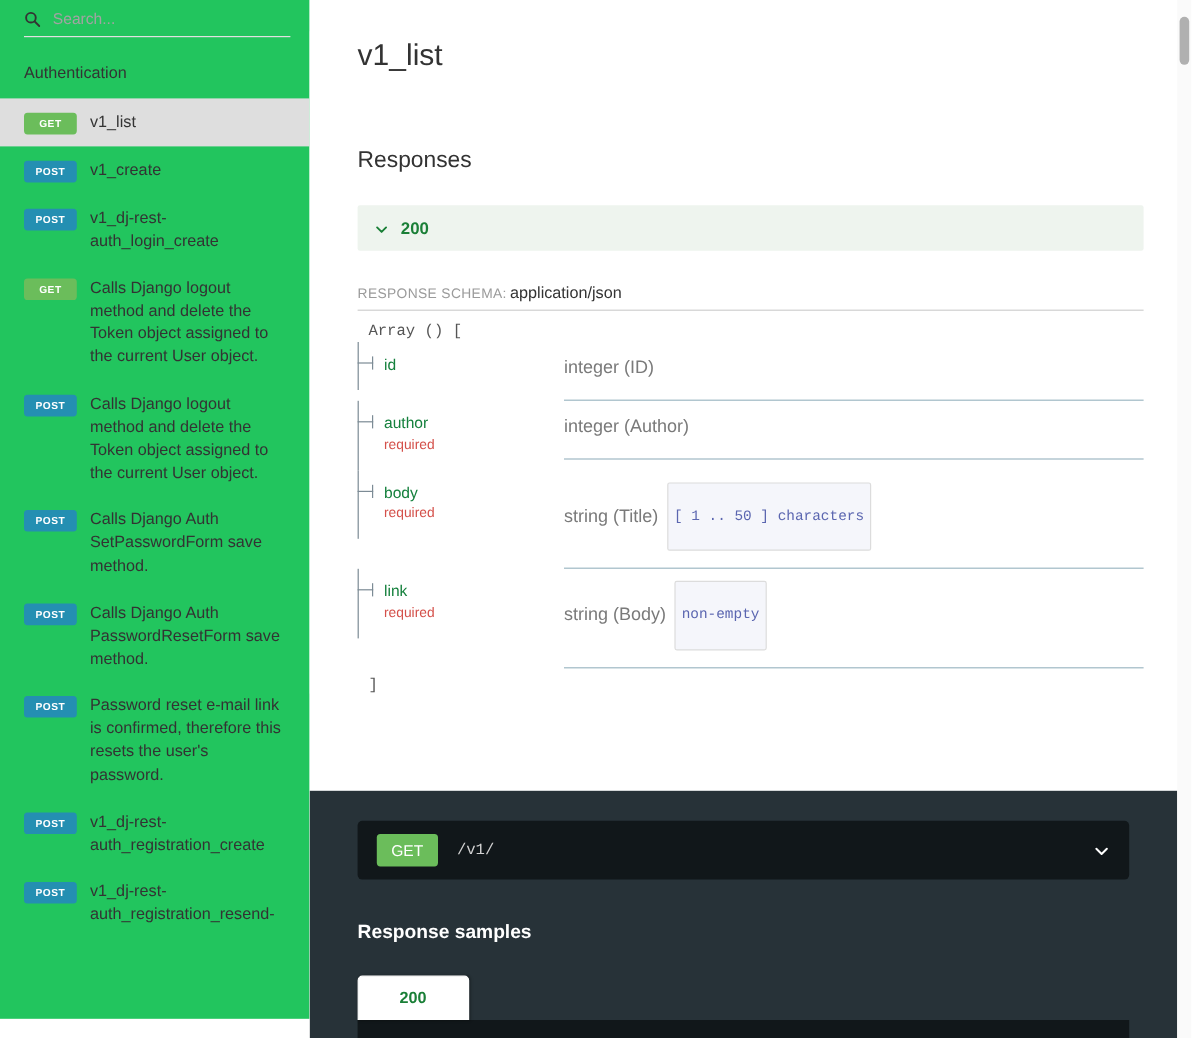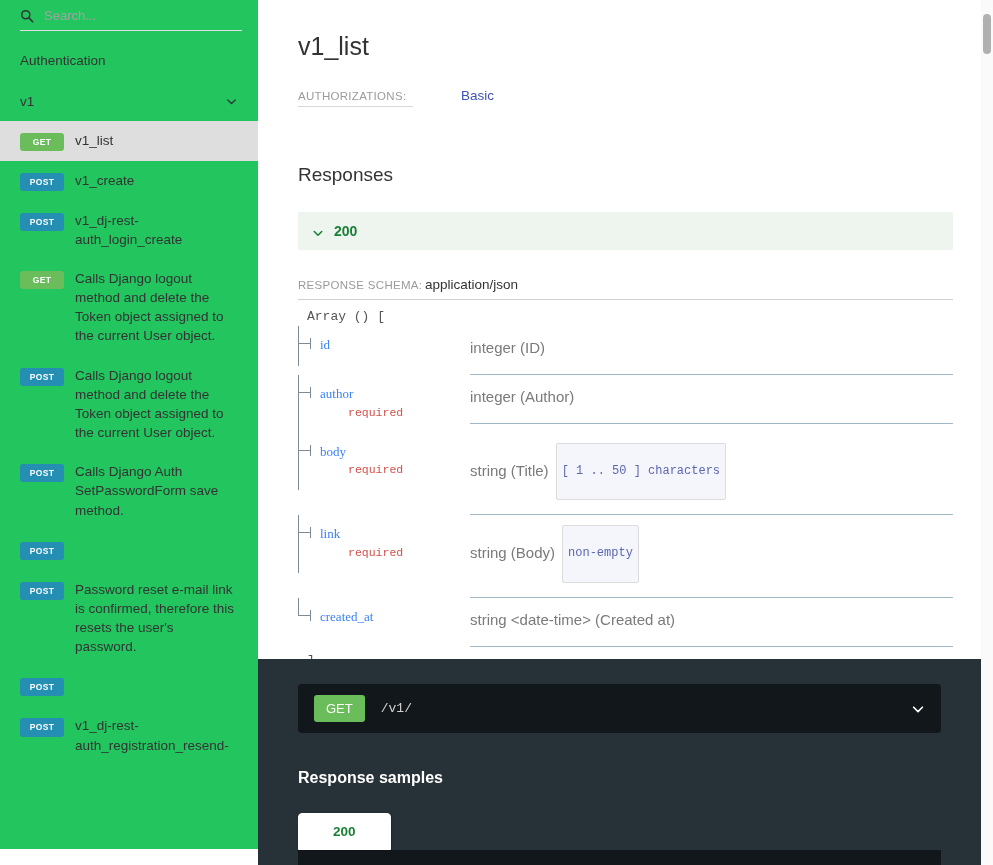--- a/index.html
+++ b/index.html
@@ -210,32 +210,31 @@
   }
   table.schema-table td { vertical-align: top; padding: 0; }
   td.prop-cell { width: 172px; padding-left: 14px; position: relative; }
   td.desc-cell { padding-left: 10px; }
 
   .prop-box {
     position: relative;
     padding: 11px 0 13px 22px;
   }
   .prop-name {
-    font-family: Liberation Serif, serif;
+    font-family: Liberation Sans, sans-serif;
     font-size: 13px;
-    color: #3b82f6;
+    color: #15803d;
     line-height: 1.2;
   }
   .prop-required {
-    font-family: Liberation Mono, monospace;
+    font-family: Liberation Sans, sans-serif;
     font-size: 11.5px;
     color: #d4504a;
     margin-top: 4px;
     line-height: 1.2;
-    margin-left: 28px;
   }
   
   .tree-v {
     position: absolute;
     left: 0; top: 0; bottom: 0;
     width: 1px;
     background: #7c8b95;
   }
   .tree-v.last { bottom: auto; height: 17px; }
   .tree-h {
@@ -374,28 +373,20 @@
             <circle cx="6.6" cy="6.6" r="4.6"></circle>
             <line x1="10.2" y1="10.2" x2="14.5" y2="14.5" stroke-linecap="round"></line>
           </svg>
         </span>
         <input class="search-input" type="text" placeholder="Search..." style="">
       </div>
     </div>
 
     <div class="nav-group-label">Authentication</div>
 
-    <div class="nav-section">
-      <span>v1</span>
-      <span class="chev">
-        <svg viewBox="0 0 16 16" width="13" height="13" fill="none" stroke="currentColor" stroke-width="1.7">
-          <polyline points="3.2,6 8,10.6 12.8,6" stroke-linecap="round" stroke-linejoin="round"></polyline>
-        </svg>
-      </span>
-    </div>
 
     <ul class="op-list" id="op-list">
         <li class="op-item active">
           <span class="verb get">GET</span>
           <span class="op-label">v1_list</span>
         </li>
         <li class="op-item">
           <span class="verb post">POST</span>
           <span class="op-label">v1_create</span>
         </li>
@@ -410,45 +401,43 @@
         <li class="op-item">
           <span class="verb post">POST</span>
           <span class="op-label">Calls Django logout method and delete the Token object assigned to the current User object.</span>
         </li>
         <li class="op-item">
           <span class="verb post">POST</span>
           <span class="op-label">Calls Django Auth SetPasswordForm save method.</span>
         </li>
         <li class="op-item">
           <span class="verb post">POST</span>
+          <span class="op-label">Calls Django Auth PasswordResetForm save method.</span>
         </li>
         <li class="op-item">
           <span class="verb post">POST</span>
           <span class="op-label">Password reset e-mail link is confirmed, therefore this resets the user's password.</span>
         </li>
         <li class="op-item">
           <span class="verb post">POST</span>
+          <span class="op-label">v1_dj-rest-auth_registration_create</span>
         </li>
         <li class="op-item">
           <span class="verb post">POST</span>
           <span class="op-label">v1_dj-rest-auth_registration_resend-</span>
         </li>
       </ul>
   </aside>
 
   <section class="main">
     <div class="main-inner">
       <div class="api-content">
 
         <h1 class="op-title">v1_list</h1>
 
-        <div class="auth-row">
-          <span class="auth-label">AUTHORIZATIONS:</span>
-          <span class="auth-value">Basic</span>
-        </div>
 
         <h2 class="responses-title">Responses</h2>
 
         <div class="resp-header">
           <span class="resp-chev">
             <svg viewBox="0 0 16 16" width="12" height="12" fill="none" stroke="currentColor" stroke-width="2.1">
               <polyline points="3,6 8,11 13,6" stroke-linecap="round" stroke-linejoin="round"></polyline>
             </svg>
           </span>
           <span class="resp-code">200</span>
@@ -511,33 +500,20 @@
                     <span class="tree-h"></span>
                     <span class="tree-cap"></span>
                     <div class="prop-name">link</div>
                     <div class="prop-required">required</div>
                   </div>
                 </td>
                 <td class="desc-cell">
                   <div class="desc-box"><span class="desc-type">string (Body)</span><span class="constraint">non-empty</span></div>
                 </td>
               </tr>
-              <tr>
-                <td class="prop-cell">
-                  <div class="prop-box">
-                    <span class="tree-v last"></span>
-                    <span class="tree-h"></span>
-                    <span class="tree-cap"></span>
-                    <div class="prop-name">created_at</div>
-                  </div>
-                </td>
-                <td class="desc-cell">
-                  <div class="desc-box"><span class="desc-type">string &lt;date-time&gt; (Created at)</span></div>
-                </td>
-              </tr>
             </tbody>
         </table>
 
         <div class="array-close">]</div>
       </div>
 
       <div class="dark-panel">
         <div class="endpoint-bar">
           <span class="endpoint-verb">GET</span>
           <span class="endpoint-path">/v1/</span>

